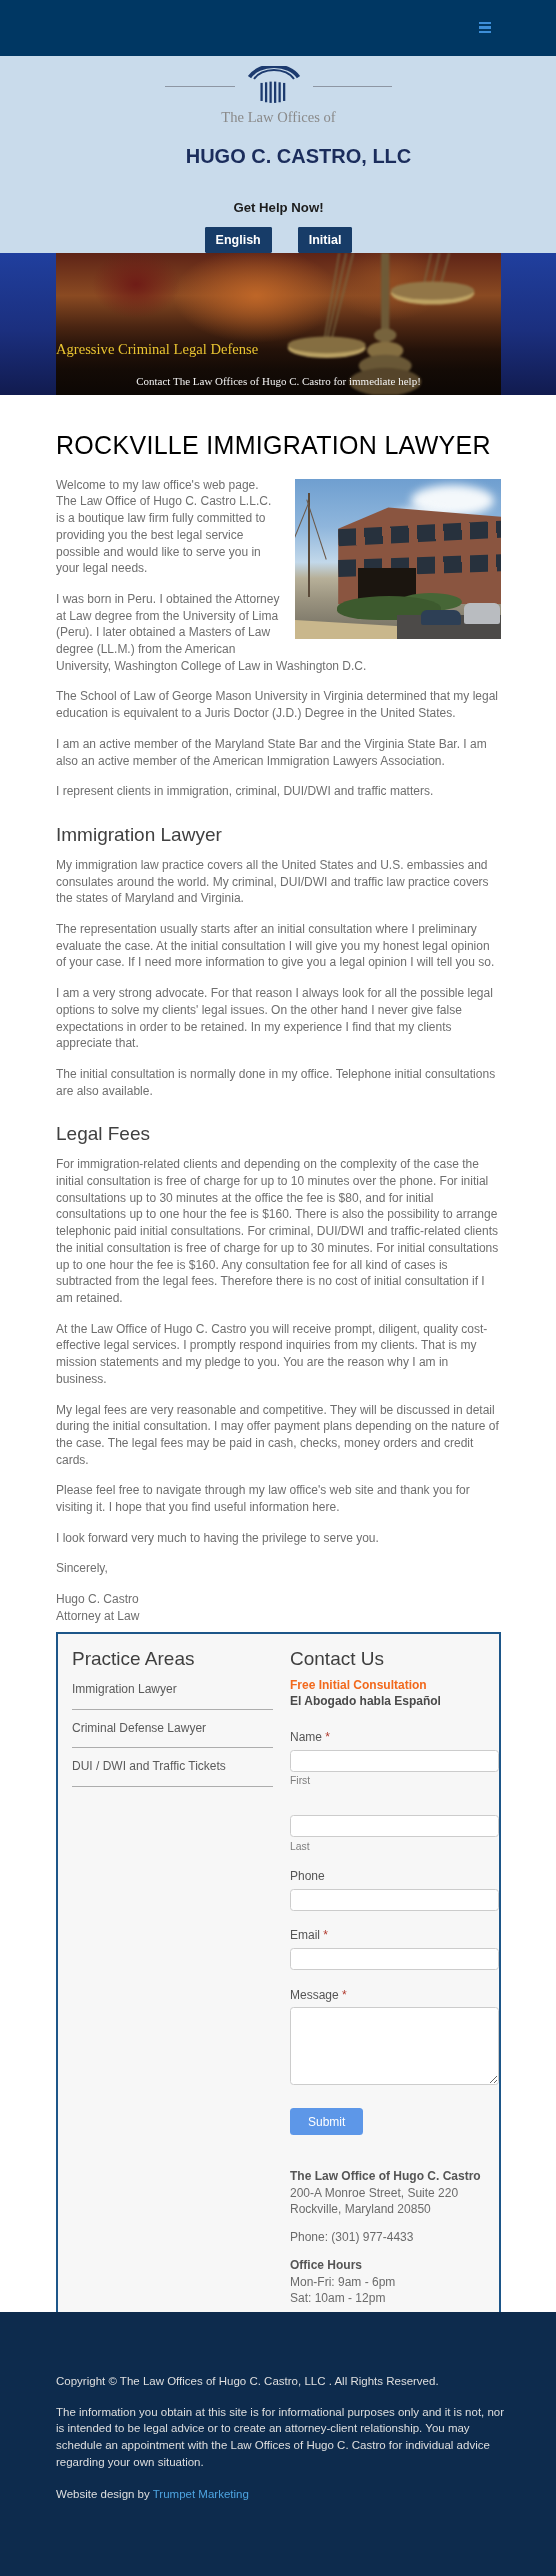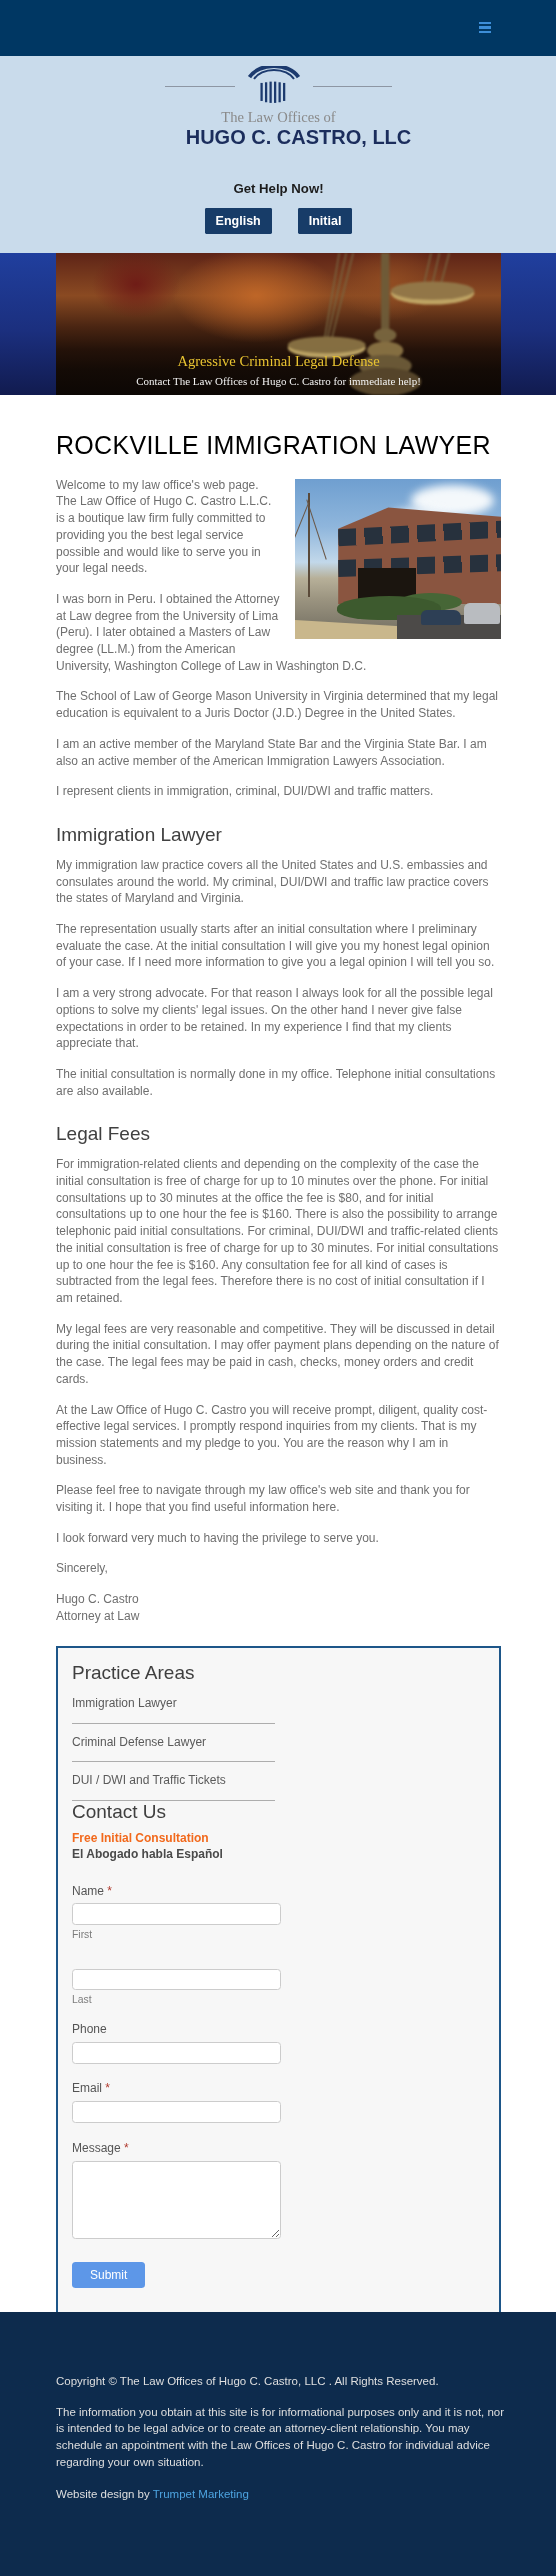--- a/index.html
+++ b/index.html
@@ -12,37 +12,37 @@
   .hamburger span { display:block; height:2.1px; margin-bottom:2.8px; background:#3d8ed8; }
 
   
   .header { height:197px; background:#c9dbeb; text-align:center; position:relative; }
   .logo-wrap { padding-top:9.7px; }
   .logo-row { display:flex; align-items:center; justify-content:center; }
   .logo-line { width:70px; height:0.7px; background:#8d96a3; }
   .logo-line.left { margin-right:9.7px; }
   .logo-line.right { margin-left:9.7px; width:79px; }
   .logo-top-text { font-family:"Liberation Serif", serif; font-size:14.6px; color:#8a8a8a; margin-top:2.8px; }
-  .logo-name { font-size:20px; font-weight:bold; color:#1b2d5c; letter-spacing:0; margin-top:0;padding-left:40px; }
+  .logo-name { font-size:20px; font-weight:bold; color:#1b2d5c; letter-spacing:0; margin-top:19px;padding-left:40px; }
   .get-help { margin-top:32px; font-size:13.2px; font-weight:bold; color:#1c1c1c; }
   .call-line { margin-top:3.5px; font-size:13.2px; font-weight:bold; color:#1c1c1c; }
   .lang-buttons { margin-top:12px; display:flex; justify-content:center; gap:26px; }
   .lang-btn { background:#173c68; color:#ffffff; font-size:12.5px; font-weight:bold;
               border:none; padding:5.6px 11px; border-radius:1.4px; cursor:pointer; }
 
   
   .hero { height:142px; background:linear-gradient(180deg,#203f9e 0%,#1b2f7e 55%,#111b4f 100%); }
   .hero-img { position:relative; width:445px; height:142px; margin:0 auto; overflow:hidden;
               background:
                 radial-gradient(63px 49px at 18% 22%, rgba(110,26,22,.95), rgba(110,26,22,0) 70%),
                 radial-gradient(111px 63px at 45% 30%, rgba(196,105,40,.9), rgba(120,60,22,0) 75%),
                 radial-gradient(83px 56px at 75% 20%, rgba(150,80,35,.8), rgba(90,45,20,0) 70%),
                 linear-gradient(180deg,#5e2417 0%,#8a4a22 30%,#4a2512 52%,#241209 68%,#140b06 82%,#0c0704 100%); }
   .hero-scales { position:absolute; right:21px; top:0; filter:blur(0.8px); opacity:.95; }
-  .hero-cap1 { position:absolute; left:0; right:0; bottom:25px; text-align:center;
+  .hero-cap1 { position:absolute; left:0; right:0; bottom:37px; 
                font-family:"Liberation Serif", serif; font-size:14.6px; color:#e9c431; }
   .hero-cap2 { position:absolute; left:0; right:0; bottom:8.3px; text-align:center;
                font-family:"Liberation Serif", serif; font-size:11px; color:#f3f3f3; }
 
   
   .content { height:1917px; overflow:hidden; padding:36px 56px 0 56px; }
   .content h1 { font-size:25px; font-weight:400; color:#000000; letter-spacing:0.3px; margin-bottom:16.7px; }
   .content h2 { font-size:19px; font-weight:400; color:#404040; margin-top:24px; margin-bottom:11px; }
   .content p { font-size:12px; line-height:16.7px; color:#6f6f6f; margin-bottom:14px; }
 
@@ -66,22 +66,22 @@
   .walk { position:absolute; left:0; bottom:0; width:118px; height:28px; background:#c9b78c;
           clip-path:polygon(0 30%, 100% 55%, 100% 100%, 0 100%); }
   .road { position:absolute; right:0; bottom:0; width:104px; height:24px; background:#4c4a48; }
   .car1 { position:absolute; right:40px; bottom:14px; width:40px; height:15.3px; background:#2d3f55; border-radius:5.6px 7px 2.1px 2.1px; }
   .car2 { position:absolute; right:1.4px; bottom:15.3px; width:36px; height:21px; background:#b9bcc0; border-radius:5.6px 5.6px 2.1px 2.1px; }
 
   .signoff p { margin-bottom:14px; }
   .sig-block { line-height:16.7px; font-size:12px; color:#6f6f6f; }
 
   
-  .pc-box { margin-top:21px; border:2.1px solid #1d5689; background:#f7f7f7; display:flex;
-            padding:14px 0 42px 14px;flex-direction:column; }
+  .pc-box { margin-top:7px; border:2.1px solid #1d5689; background:#f7f7f7; display:flex;
+            padding:14px 0 42px 14px; }
   .pc-left { width:203px; margin-right:16.7px; }
   .pc-right { width:209px; }
   .pc-box h3 { font-size:19px; font-weight:400; color:#3f3f3f; margin-bottom:7px; }
   .pa-item { font-size:12px; color:#5a5a5a; padding:11px 0 12.5px; border-bottom:0.7px solid #adadad; cursor:pointer; }
   .pa-item.first { padding-top:5.6px; }
 
   .free-consult { color:#f2691c; font-weight:bold; font-size:12px; line-height:16.7px; margin-top:2.8px; }
   .espanol { color:#4a4a4a; font-weight:bold; font-size:12px; line-height:16.7px; margin-bottom:19.5px; }
   .f-label { font-size:12px; color:#555; line-height:16.7px; margin-bottom:4.2px; }
   .req { color:#b03a2e; }
@@ -199,22 +199,22 @@
   <p>I represent clients in immigration, criminal, DUI/DWI and traffic matters.</p>
 
   <h2>Immigration Lawyer</h2>
   <p>My immigration law practice covers all the United States and U.S. embassies and consulates around the world. My criminal, DUI/DWI and traffic law practice covers the states of Maryland and Virginia.</p>
   <p>The representation usually starts after an initial consultation where I preliminary evaluate the case. At the initial consultation I will give you my honest legal opinion of your case. If I need more information to give you a legal opinion I will tell you so.</p>
   <p>I am a very strong advocate. For that reason I always look for all the possible legal options to solve my clients' legal issues. On the other hand I never give false expectations in order to be retained. In my experience I find that my clients appreciate that.</p>
   <p>The initial consultation is normally done in my office. Telephone initial consultations are also available.</p>
 
   <h2>Legal Fees</h2>
   <p>For immigration-related clients and depending on the complexity of the case the initial consultation is free of charge for up to 10 minutes over the phone. For initial consultations up to 30 minutes at the office the fee is $80, and for initial consultations up to one hour the fee is $160. There is also the possibility to arrange telephonic paid initial consultations. For criminal, DUI/DWI and traffic-related clients the initial consultation is free of charge for up to 30 minutes. For initial consultations up to one hour the fee is $160. Any consultation fee for all kind of cases is subtracted from the legal fees. Therefore there is no cost of initial consultation if I am retained.</p>
+  <p>At the Law Office of Hugo C. Castro you will receive prompt, diligent, quality cost-effective legal services. I promptly respond inquiries from my clients. That is my mission statements and my pledge to you. You are the reason why I am in business.</p>
   <p>My legal fees are very reasonable and competitive. They will be discussed in detail during the initial consultation. I may offer payment plans depending on the nature of the case. The legal fees may be paid in cash, checks, money orders and credit cards.</p>
-  <p>At the Law Office of Hugo C. Castro you will receive prompt, diligent, quality cost-effective legal services. I promptly respond inquiries from my clients. That is my mission statements and my pledge to you. You are the reason why I am in business.</p>
   <p>Please feel free to navigate through my law office's web site and thank you for visiting it. I hope that you find useful information here.</p>
   <p>I look forward very much to having the privilege to serve you.</p>
 
   <div class="signoff">
     <p>Sincerely,</p>
     <div class="sig-block">
       <div>Hugo C. Castro</div>
       <div>Attorney at Law</div>
     </div>
   </div>

